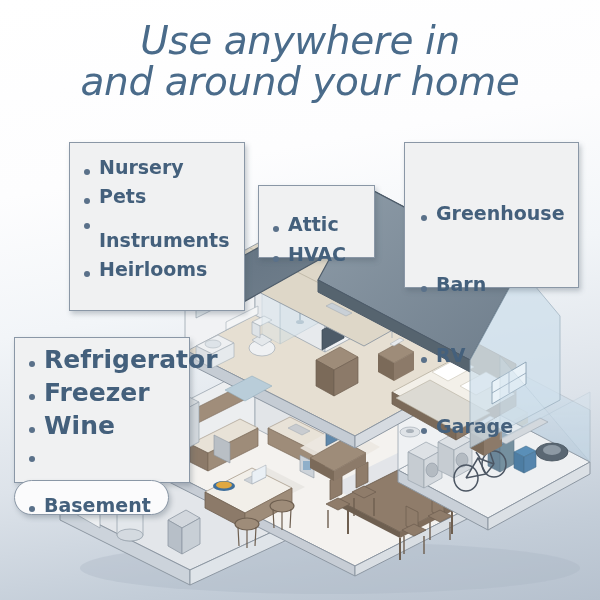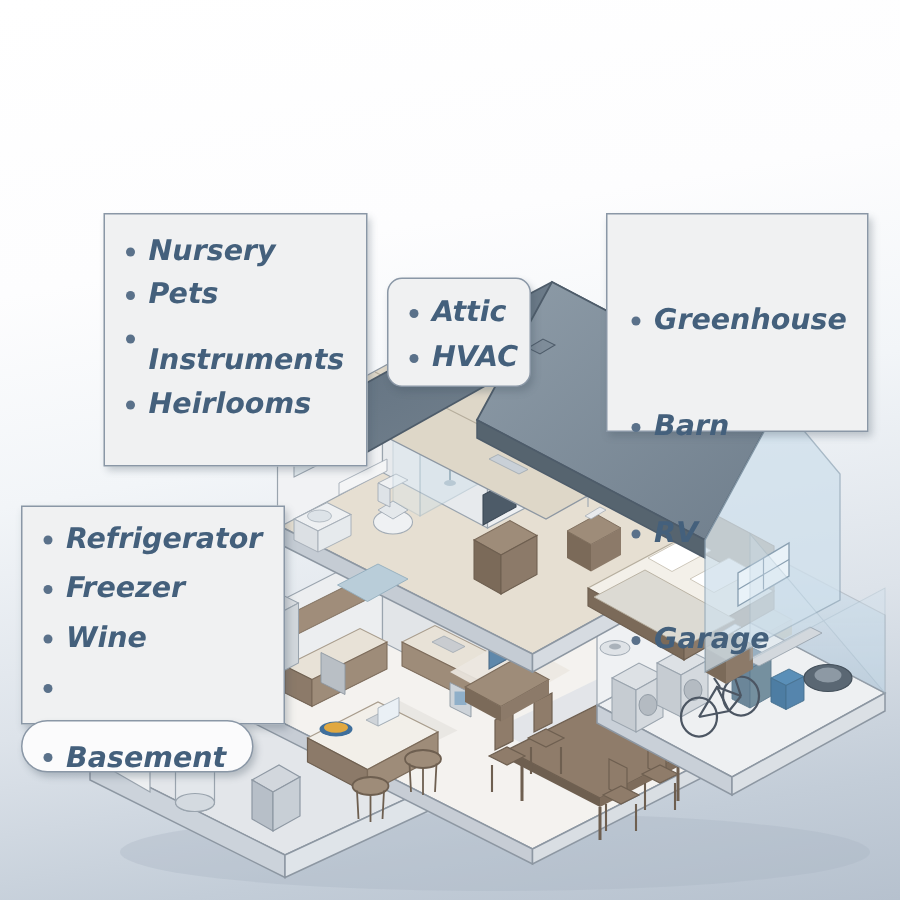--- a/index.html
+++ b/index.html
@@ -28,48 +28,48 @@
     position:absolute;
     background:#f0f1f2;
     border:1px solid #8a97a6;
     box-shadow:2px 3px 5px rgba(70,85,100,.30);
     box-sizing:border-box;
     z-index:40;
   }
   .callout.white{background:#fbfbfc;}
   .callout ul{list-style:none;margin:0;padding:0;}
   .callout li{
-    display:flex;align-items:flex-start;
-    font-style:italic;font-weight:bold;
+    display:flex;align-items:center;
+    font-weight:bold;
     color:#44607c;
     -webkit-font-smoothing:antialiased;
   }
   .callout li .dot{
     flex:0 0 auto;
     width:6px;height:6px;border-radius:50%;
     background:#5a718a;
     margin-right:9px;
   }
   .callout li .txt{display:block;}
 
   
   #box-indoor{left:69px;top:142px;width:176px;height:169px;padding:13px 8px 0 14px;}
   #box-indoor li{font-size:19px;line-height:23px;margin-bottom:6px;}
   #box-indoor li .dot{margin-top:9px;}
 
-  #box-attic{left:258px;top:185px;width:96px;height:73px;padding:11px 6px 0 14px;border-radius:10px;}
+  #box-attic{left:258px;top:185px;width:117px;height:73px;padding:27px 6px 0 14px;}
   #box-attic li{font-size:19px;line-height:23px;margin-bottom:7px;}
   #box-attic li .dot{margin-top:9px;}
 
   #box-outdoor{left:404px;top:142px;width:175px;height:146px;padding:11px 6px 0 16px;}
   #box-outdoor li{font-size:19px;line-height:23px;margin-bottom:10px;margin-top:48px;}
   #box-outdoor li .dot{margin-top:9px;}
 
   #box-cooling{left:14px;top:337px;width:176px;height:146px;padding:10px 6px 0 14px;}
-  #box-cooling li{font-size:19px;line-height:23px;margin-bottom:10px;}
+  #box-cooling li{font-size:25px;line-height:23px;margin-bottom:10px;}
   #box-cooling li .dot{margin-top:9px;}
 
   #box-basement{left:14px;top:480px;width:155px;height:35px;padding:13px 6px 0 14px;border-radius:21px;}
   #box-basement li{font-size:19px;line-height:22px;}
   #box-basement li .dot{margin-top:8px;}
 
   
   #house{position:absolute;left:0;top:0;width:600px;height:600px;z-index:10;}
 </style>
 </head>
@@ -387,20 +387,24 @@
     </g>
 
     <g>
       <ellipse cx="410" cy="432" rx="10" ry="5" fill="#dfe3e7" stroke="#9aa4ae" stroke-width=".6"></ellipse>
       <ellipse cx="410" cy="431" rx="4" ry="2" fill="#aab2ba"></ellipse>
       <ellipse cx="552" cy="452" rx="16" ry="9" fill="#5a6773" stroke="#434f5a" stroke-width=".8"></ellipse>
       <ellipse cx="552" cy="450" rx="9" ry="5" fill="#8d99a4"></ellipse>
     </g>
   </svg>
 
+  <div id="heading">
+    <span class="ln">Use anywhere in</span>
+    <span class="ln">and around your home</span>
+  </div>
 
   <div class="callout" id="box-indoor">
     <ul>
       <li>
         <span class="dot"></span>
         <span class="txt">Nursery</span>
       </li>
       <li>
         <span class="dot"></span>
         <span class="txt">Pets</span>

